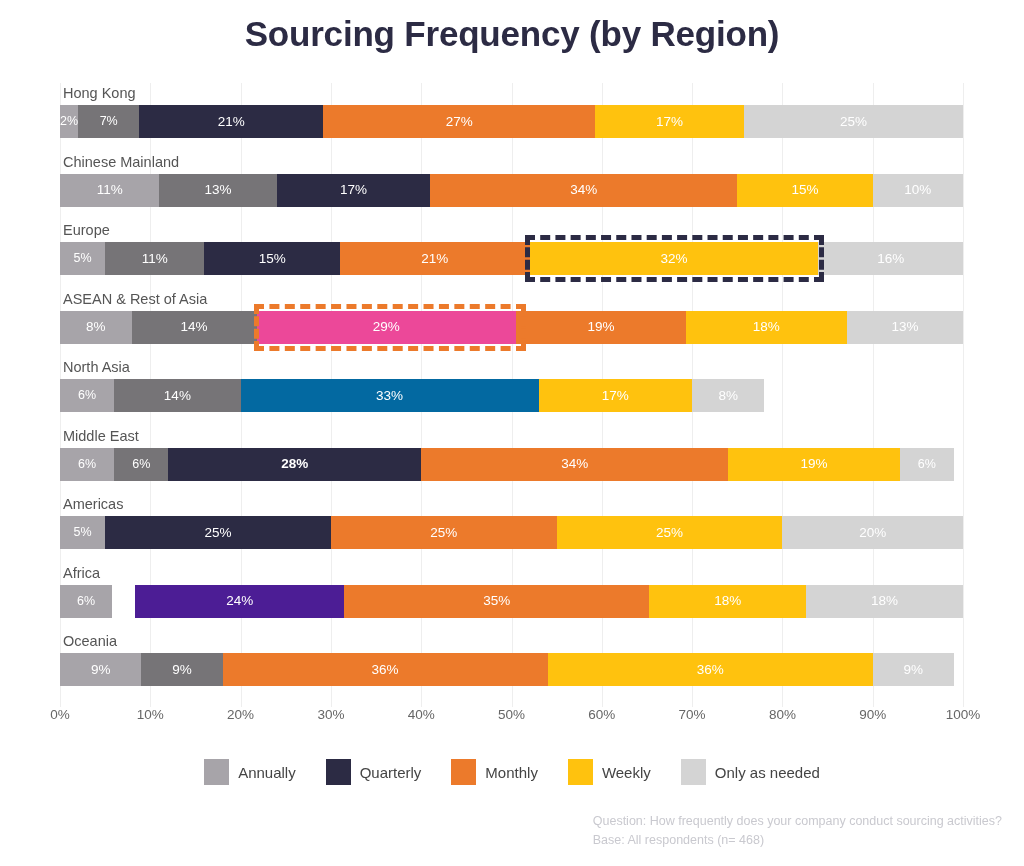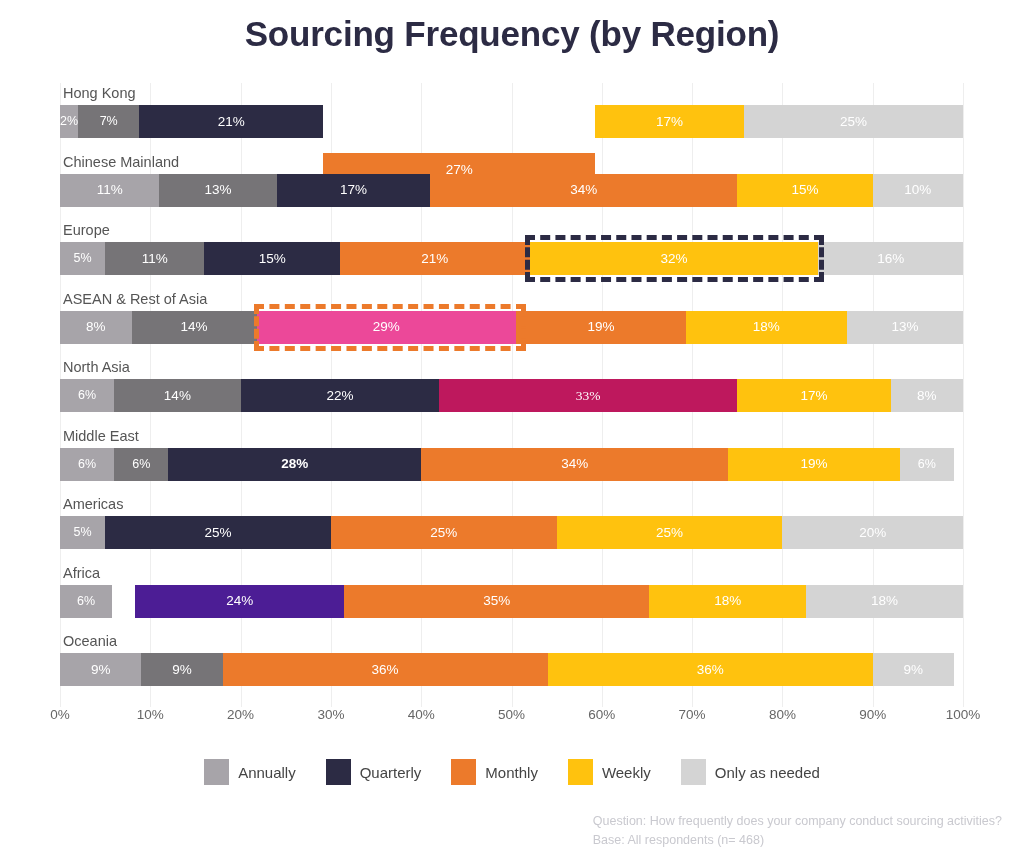--- a/index.html
+++ b/index.html
@@ -197,21 +197,21 @@
           <div class="bar">
             <div class="seg" style="width: 18.06px; background: rgb(167, 164, 169);">
               <span class="seg-label small">2%</span>
             </div>
             <div class="seg" style="width: 63.21px; background: rgb(118, 116, 119);">
               <span class="seg-label small">7%</span>
             </div>
             <div class="seg" style="width: 189.63px; background: rgb(44, 43, 68);">
               <span class="seg-label">21%</span>
             </div>
-            <div class="seg" style="width: 280px; background: rgb(236, 122, 43); margin-top: 48px;">
+            <div class="seg" style="width: 280px; background: rgb(236, 122, 43);">
               <span class="seg-label">27%</span>
             </div>
             <div class="seg" style="width: 153.51px; background: rgb(255, 194, 14);">
               <span class="seg-label">17%</span>
             </div>
             <div class="seg" style="width: 225.75px; background: rgb(212, 212, 212);">
               <span class="seg-label">25%</span>
             </div>
           </div>
         </div>
@@ -286,24 +286,21 @@
         </div>
         <div class="row" style="top: 274px;">
           <div class="row-label">North Asia</div>
           <div class="bar">
             <div class="seg" style="width: 54.18px; background: rgb(167, 164, 169);">
               <span class="seg-label small">6%</span>
             </div>
             <div class="seg" style="width: 126.42px; background: rgb(118, 116, 119);">
               <span class="seg-label">14%</span>
             </div>
-            <div class="seg" style="width: 198.66px; background: rgb(44, 43, 68);">
-              <span class="seg-label">22%</span>
-            </div>
-            <div class="seg" style="width: 297.99px; background: #be185d; font-family: Liberation Serif, serif;">
+            <div class="seg" style="width: 297.99px; background: #0369a1;">
               <span class="seg-label">33%</span>
             </div>
             <div class="seg" style="width: 153.51px; background: rgb(255, 194, 14);">
               <span class="seg-label">17%</span>
             </div>
             <div class="seg" style="width: 72.24px; background: rgb(212, 212, 212);">
               <span class="seg-label">8%</span>
             </div>
           </div>
         </div>

